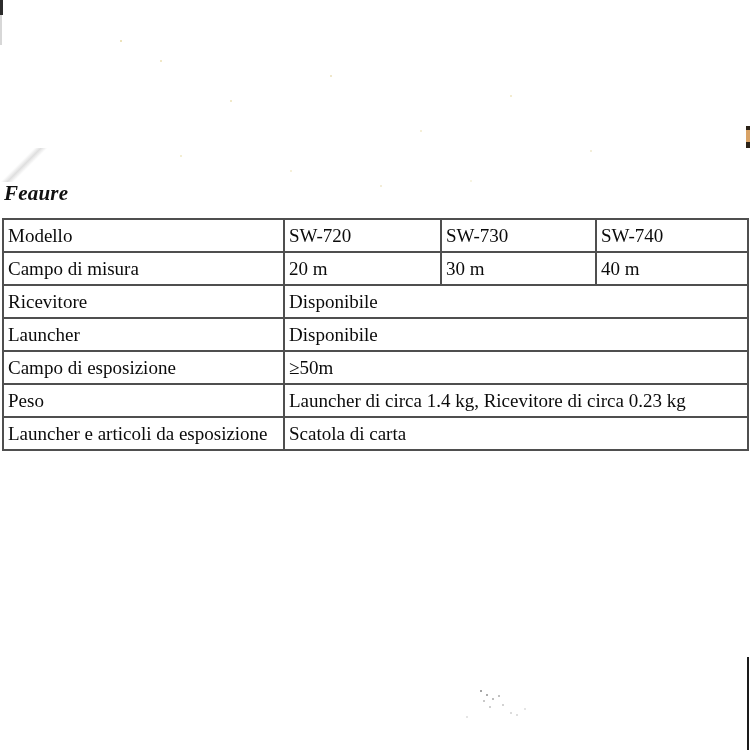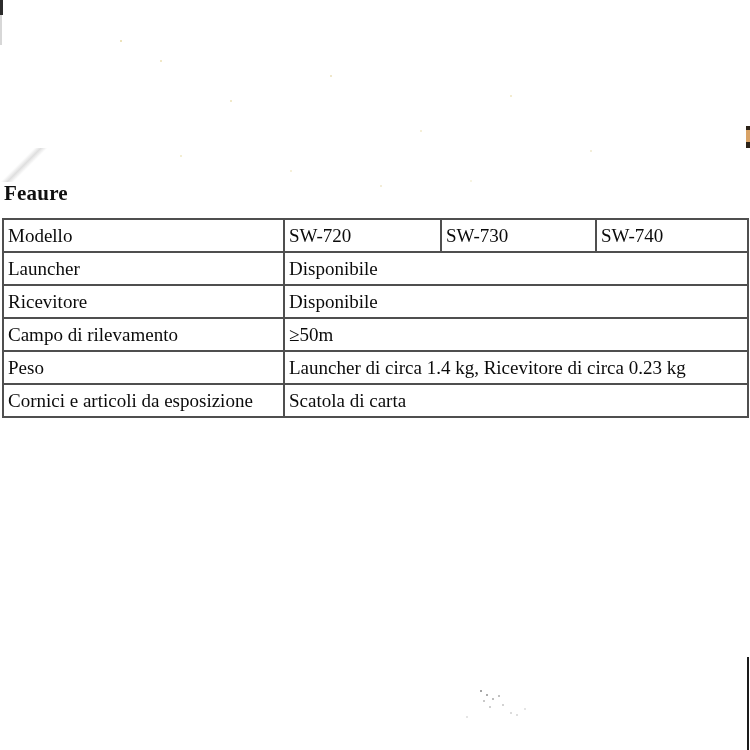--- a/index.html
+++ b/index.html
@@ -13,20 +13,21 @@
   }
 
   
   .heading {
     position: absolute;
     left: 4px; top: 181px;
     font-size: 21px;
     font-weight: bold;
     color: #101010;
     letter-spacing: 0.2px;
+    font-style: italic;
   }
 
   
   table.spec {
     position: absolute;
     left: 2px; top: 210px;
     width: 747px;
     table-layout: fixed;
     border-collapse: collapse;
     margin-top: 8px;
@@ -96,33 +97,39 @@
       <col>
   </colgroup>
   <tbody>
     <tr>
       <td>Modello</td>
       <td>SW-720</td>
       <td>SW-730</td>
       <td>SW-740</td>
     </tr>
     <tr>
-      <td>Launcher</td>
-      <td colspan="3">Disponibile</td>
+      <td>Campo di misura</td>
+      <td>20 m</td>
+      <td>30 m</td>
+      <td>40 m</td>
     </tr>
     <tr>
       <td>Ricevitore</td>
       <td colspan="3">Disponibile</td>
     </tr>
     <tr>
-      <td>Campo di rilevamento</td>
+      <td>Launcher</td>
+      <td colspan="3">Disponibile</td>
+    </tr>
+    <tr>
+      <td>Campo di esposizione</td>
       <td colspan="3">≥50m</td>
     </tr>
     <tr>
       <td>Peso</td>
       <td colspan="3">Launcher di circa 1.4 kg, Ricevitore di circa 0.23 kg</td>
     </tr>
     <tr>
-      <td>Cornici e articoli da esposizione</td>
+      <td>Launcher e articoli da esposizione</td>
       <td colspan="3">Scatola di carta</td>
     </tr>
   </tbody>
 </table>
 
 </body></html>

